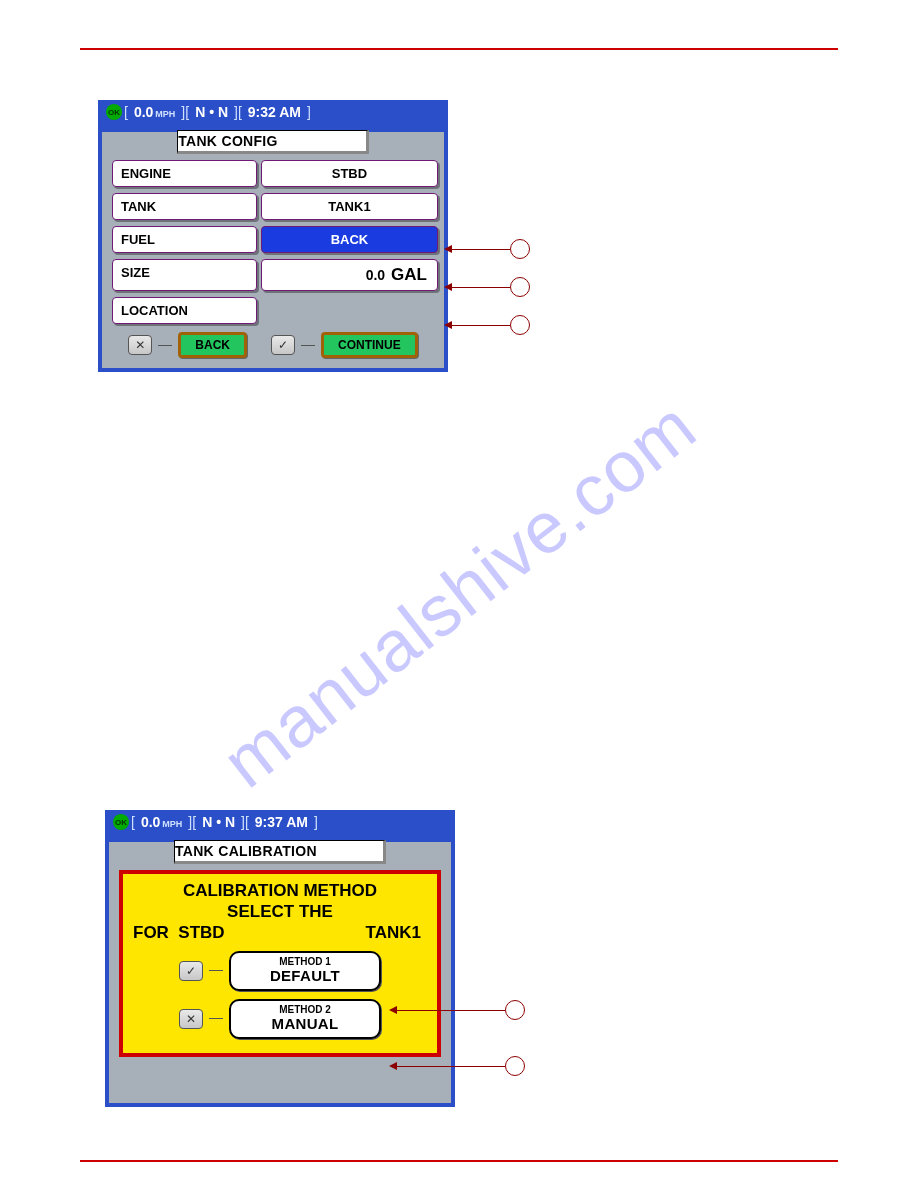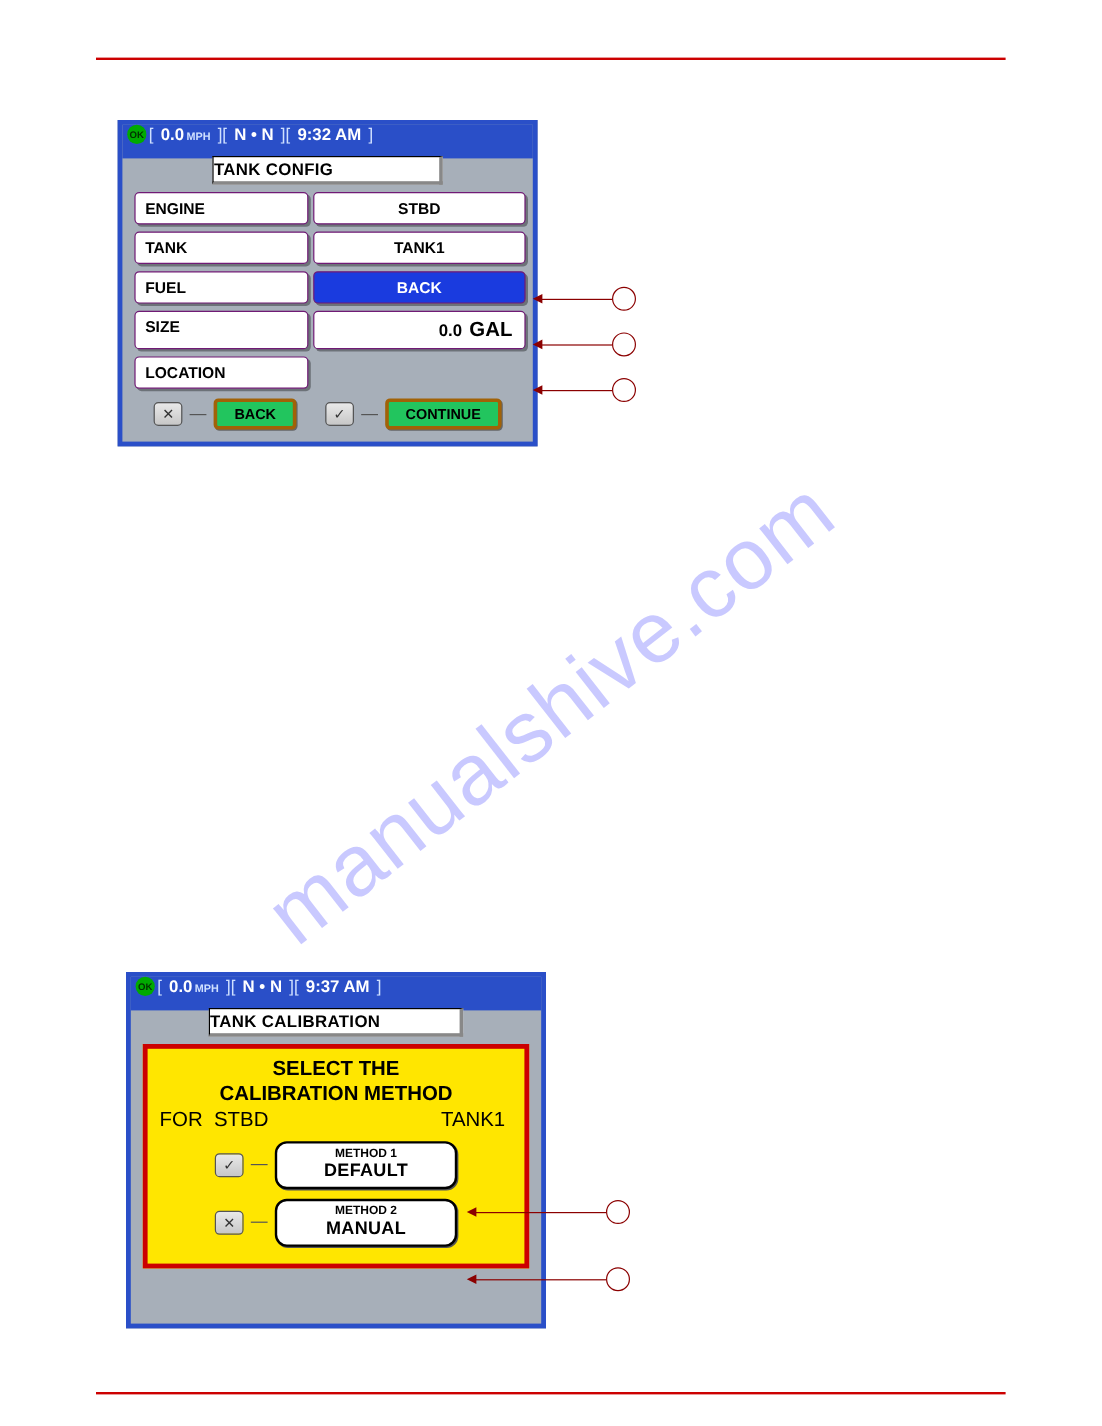--- a/index.html
+++ b/index.html
@@ -130,21 +130,21 @@
   .yb-title {
     text-align: center;
     font-weight: bold;
     font-size: 17px;
     font-family: Arial;
     line-height: 1.25;
   }
   .yb-for {
     display: flex;
     justify-content: space-between;
-    font-weight: normal;
+    font-weight: bold;
     font-size: 17px;
     padding: 0 10px 0 4px;
   }
   .method-row {
     display: flex;
     align-items: center;
     justify-content: center;
     margin-top: 8px;
     gap: 6px;
   }
@@ -279,22 +279,22 @@
       </div>
       <span class="brkt">][</span>
       <div class="seg">N  •  N</div>
       <span class="brkt">][</span>
       <div class="seg">9:37 AM</div>
       <span class="brkt">]</span>
     </div>
     <div class="screen-title" style="width:62%;">TANK CALIBRATION</div>
 
     <div class="yellowbox">
+      <div class="yb-title">CALIBRATION METHOD</div>
       <div class="yb-title">SELECT THE</div>
-      <div class="yb-title">CALIBRATION METHOD</div>
       <div class="yb-for">
         <span>
           <span>FOR</span>&nbsp;
           <span>STBD</span>
         </span>
         <span>TANK1</span>
       </div>
 
       <div class="method-row">
         <div class="icon-btn">✓</div>

